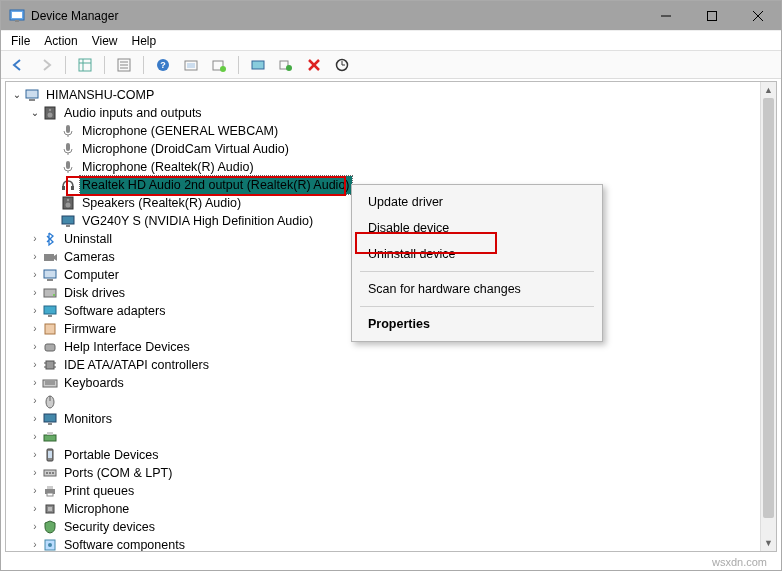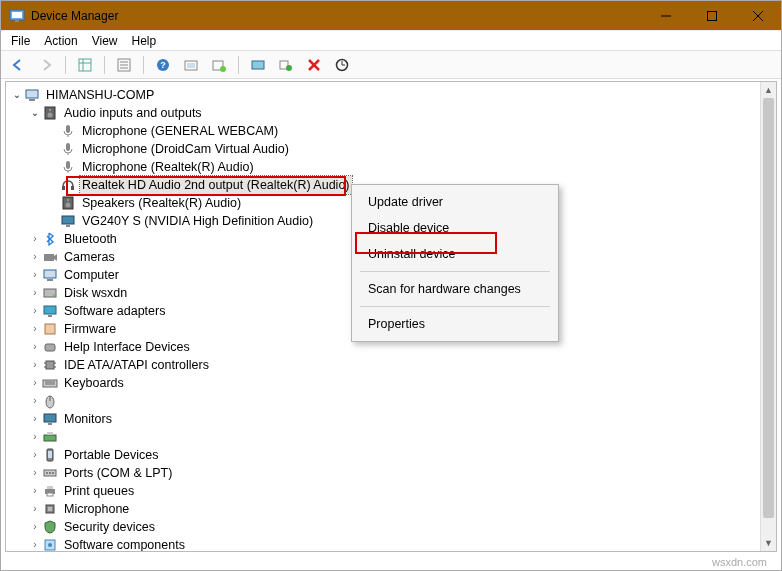--- a/index.html
+++ b/index.html
@@ -12,21 +12,21 @@
     height: 571px;
     overflow: hidden;
     position: relative;
     border: 1px solid #aaa;
   }
   .titlebar {
     height: 30px;
     display: flex;
     align-items: center;
     padding: 0 0 0 8px;
-    background: #a16207;
+    background: #a3a3a3;
     border-bottom: 1px solid #eee;
   }
   .titlebar .app-icon { width: 16px; height: 16px; margin-right: 6px; }
   .titlebar .title { flex: 0 0 auto; font-size: 12px; }
   .titlebar .spacer { flex: 1; }
   .winbtns { display: flex; height: 100%; }
   .winbtn {
     width: 46px; height: 100%;
     display: flex; align-items: center; justify-content: center;
     font-size: 14px;
@@ -74,39 +74,39 @@
     height: 18px;
     white-space: nowrap;
   }
   .ind { display: inline-block; }
   .exp {
     width: 14px; text-align: center; color: #666; font-size: 10px;
     display: inline-flex; justify-content: center; align-items: center;
   }
   .ic { width: 16px; height: 16px; margin: 0 4px 0 0; display: inline-flex; align-items: center; justify-content: center; }
   .row.sel .lbl {
-    background: #e5e5e5;
+    background: #0f766e;
     outline: 1px dotted #666;
   }
   .lbl { padding: 0 2px; }
   .hl-red { border: 2px solid #d40000; position: absolute; pointer-events: none; }
   .ctxmenu {
     position: absolute;
     background: #f5f5f5;
     border: 1px solid #b5b5b5;
     box-shadow: 3px 3px 6px rgba(0,0,0,0.25);
     padding: 4px 0;
     font-size: 12.5px;
   }
   .ctxitem {
     padding: 6px 20px 6px 16px;
     cursor: default;
   }
   .ctxsep { height: 1px; background: #d0d0d0; margin: 4px 8px; }
-  .ctxitem.bold { font-weight: 400; }
+  .ctxitem.bold { font-weight: 700; }
   .watermark {
     position: absolute;
     right: 14px;
     bottom: 2px;
     font-size: 11px;
     color: #aaa;
   }
   .scrollbar-v {
     position: absolute;
     right: 0; top: 0; bottom: 0;
@@ -327,21 +327,21 @@
         <span class="lbl">VG240Y S (NVIDIA High Definition Audio)</span>
       </div>
       <div class="row">
         <span class="ind" style="width: 18px;"></span>
         <span class="exp">›</span>
         <span class="ic">
           <svg width="16" height="16">
             <path d="M7 2 L11 5 L5 11 M5 5 L11 11 L7 14 L7 2" fill="none" stroke="#2a7bd4" stroke-width="1.3"></path>
           </svg>
         </span>
-        <span class="lbl">Bluetooth</span>
+        <span class="lbl">Uninstall</span>
       </div>
       <div class="row">
         <span class="ind" style="width: 18px;"></span>
         <span class="exp">›</span>
         <span class="ic">
           <svg width="16" height="16">
             <rect x="2" y="5" width="10" height="7" fill="#888"></rect>
             <path d="M12 7 L15 5 L15 12 L12 10 Z" fill="#888"></path>
           </svg>
         </span>
@@ -360,21 +360,21 @@
       </div>
       <div class="row">
         <span class="ind" style="width: 18px;"></span>
         <span class="exp">›</span>
         <span class="ic">
           <svg width="16" height="16">
             <rect x="2" y="4" width="12" height="8" fill="#bbb" stroke="#666"></rect>
             <circle cx="12" cy="10" r="1" fill="#6c4"></circle>
           </svg>
         </span>
-        <span class="lbl">Disk wsxdn</span>
+        <span class="lbl">Disk drives</span>
       </div>
       <div class="row">
         <span class="ind" style="width: 18px;"></span>
         <span class="exp">›</span>
         <span class="ic">
           <svg width="16" height="16">
             <rect x="2" y="3" width="12" height="8" fill="#4ac" stroke="#268"></rect>
             <rect x="6" y="12" width="4" height="2" fill="#888"></rect>
           </svg>
         </span>
@@ -528,21 +528,21 @@
     </div>
   <div class="scrollbar-v">
     <div class="arrow">▲</div>
     <div class="thumb"></div>
     <div class="arrow" style="position:absolute;bottom:0;left:0;right:0">▼</div>
   </div>
 </div>
 
 <div class="hl-red" style="left:65px; top:175px; width:280px; height:20px;"></div>
 
-<div class="ctxmenu" id="ctxmenu" style="left:350px; top:183px; width:208px;">
+<div class="ctxmenu" id="ctxmenu" style="left:350px; top:183px; width:252px;">
     <div class="ctxitem">Update driver</div>
     <div class="ctxitem">Disable device</div>
     <div class="ctxitem">Uninstall device</div>
     <div class="ctxsep"></div>
     <div class="ctxitem">Scan for hardware changes</div>
     <div class="ctxsep"></div>
     <div class="ctxitem bold">Properties</div>
   </div>
 
 <div class="hl-red" style="left:354px; top:231px; width:142px; height:22px;"></div>

